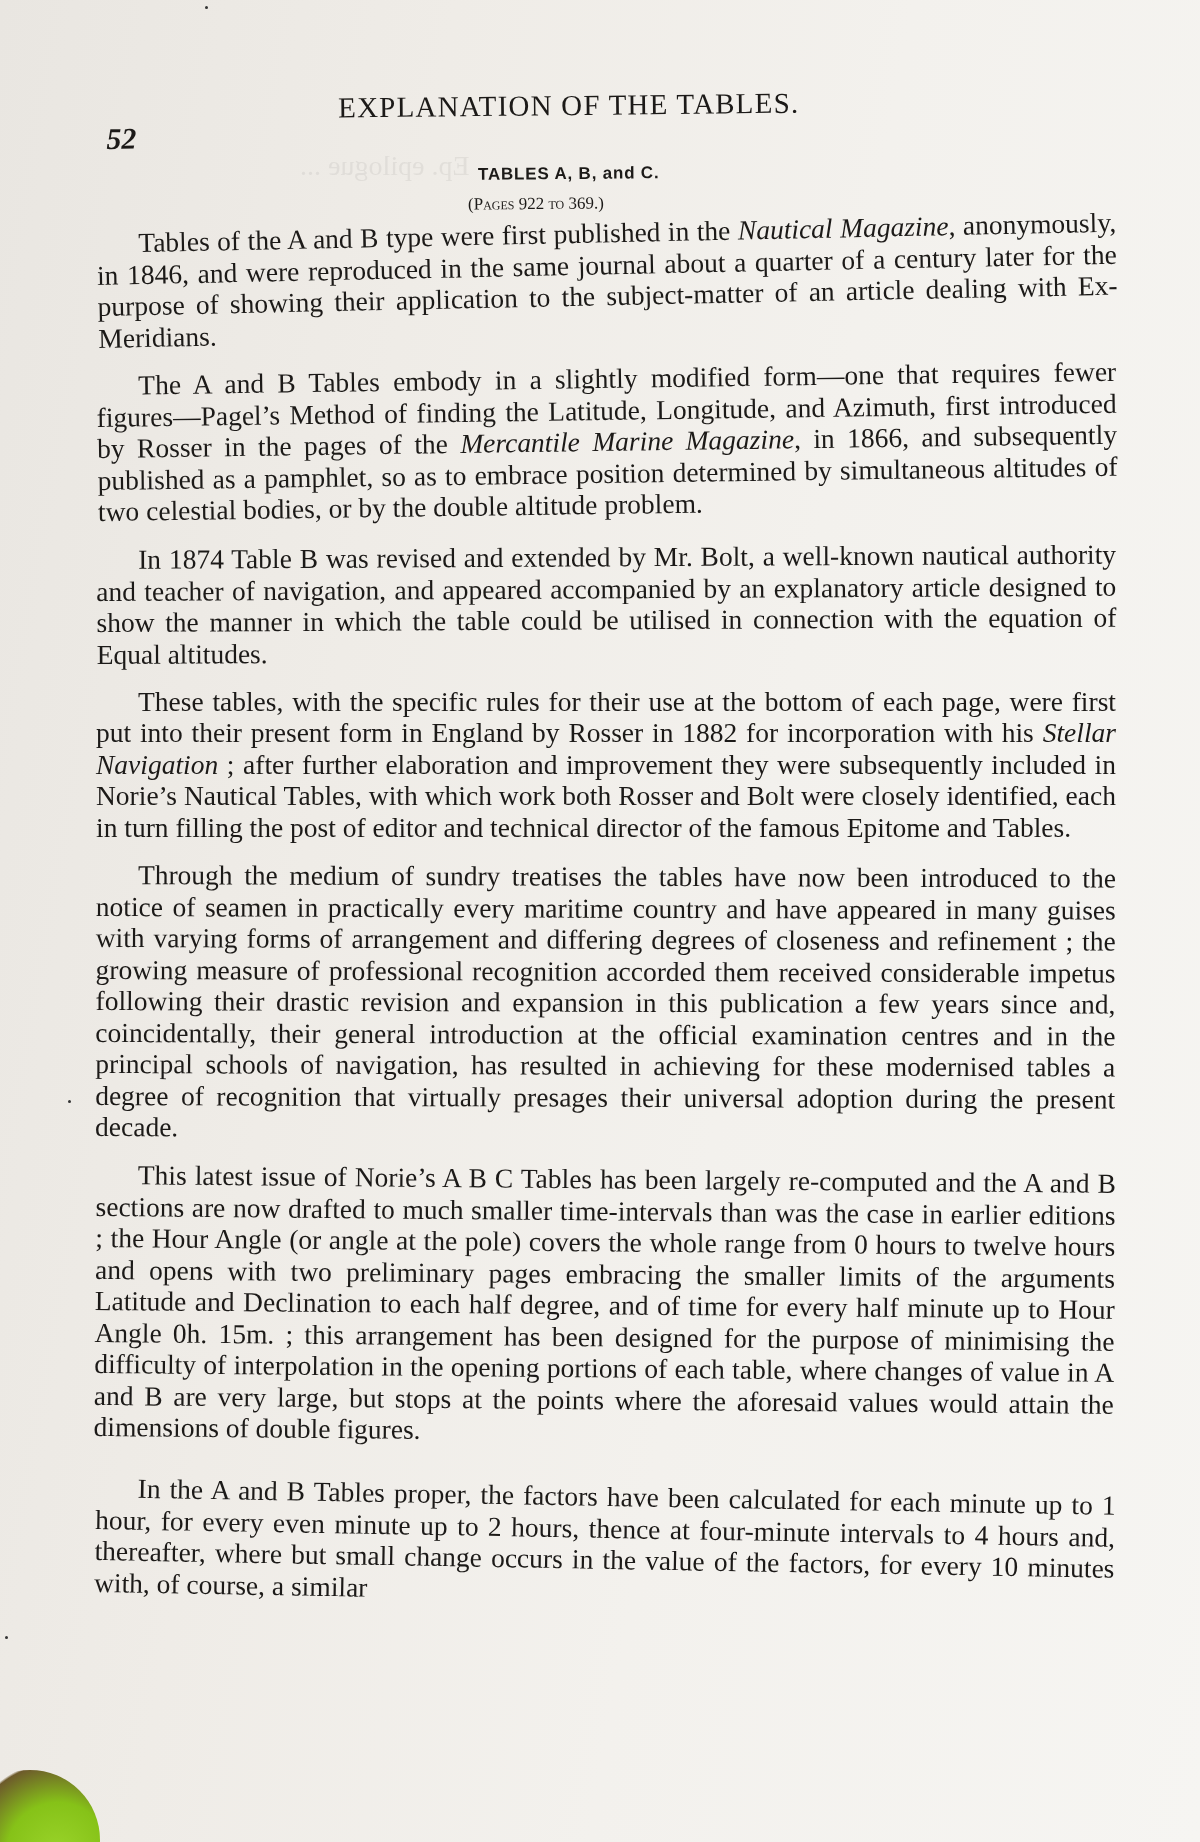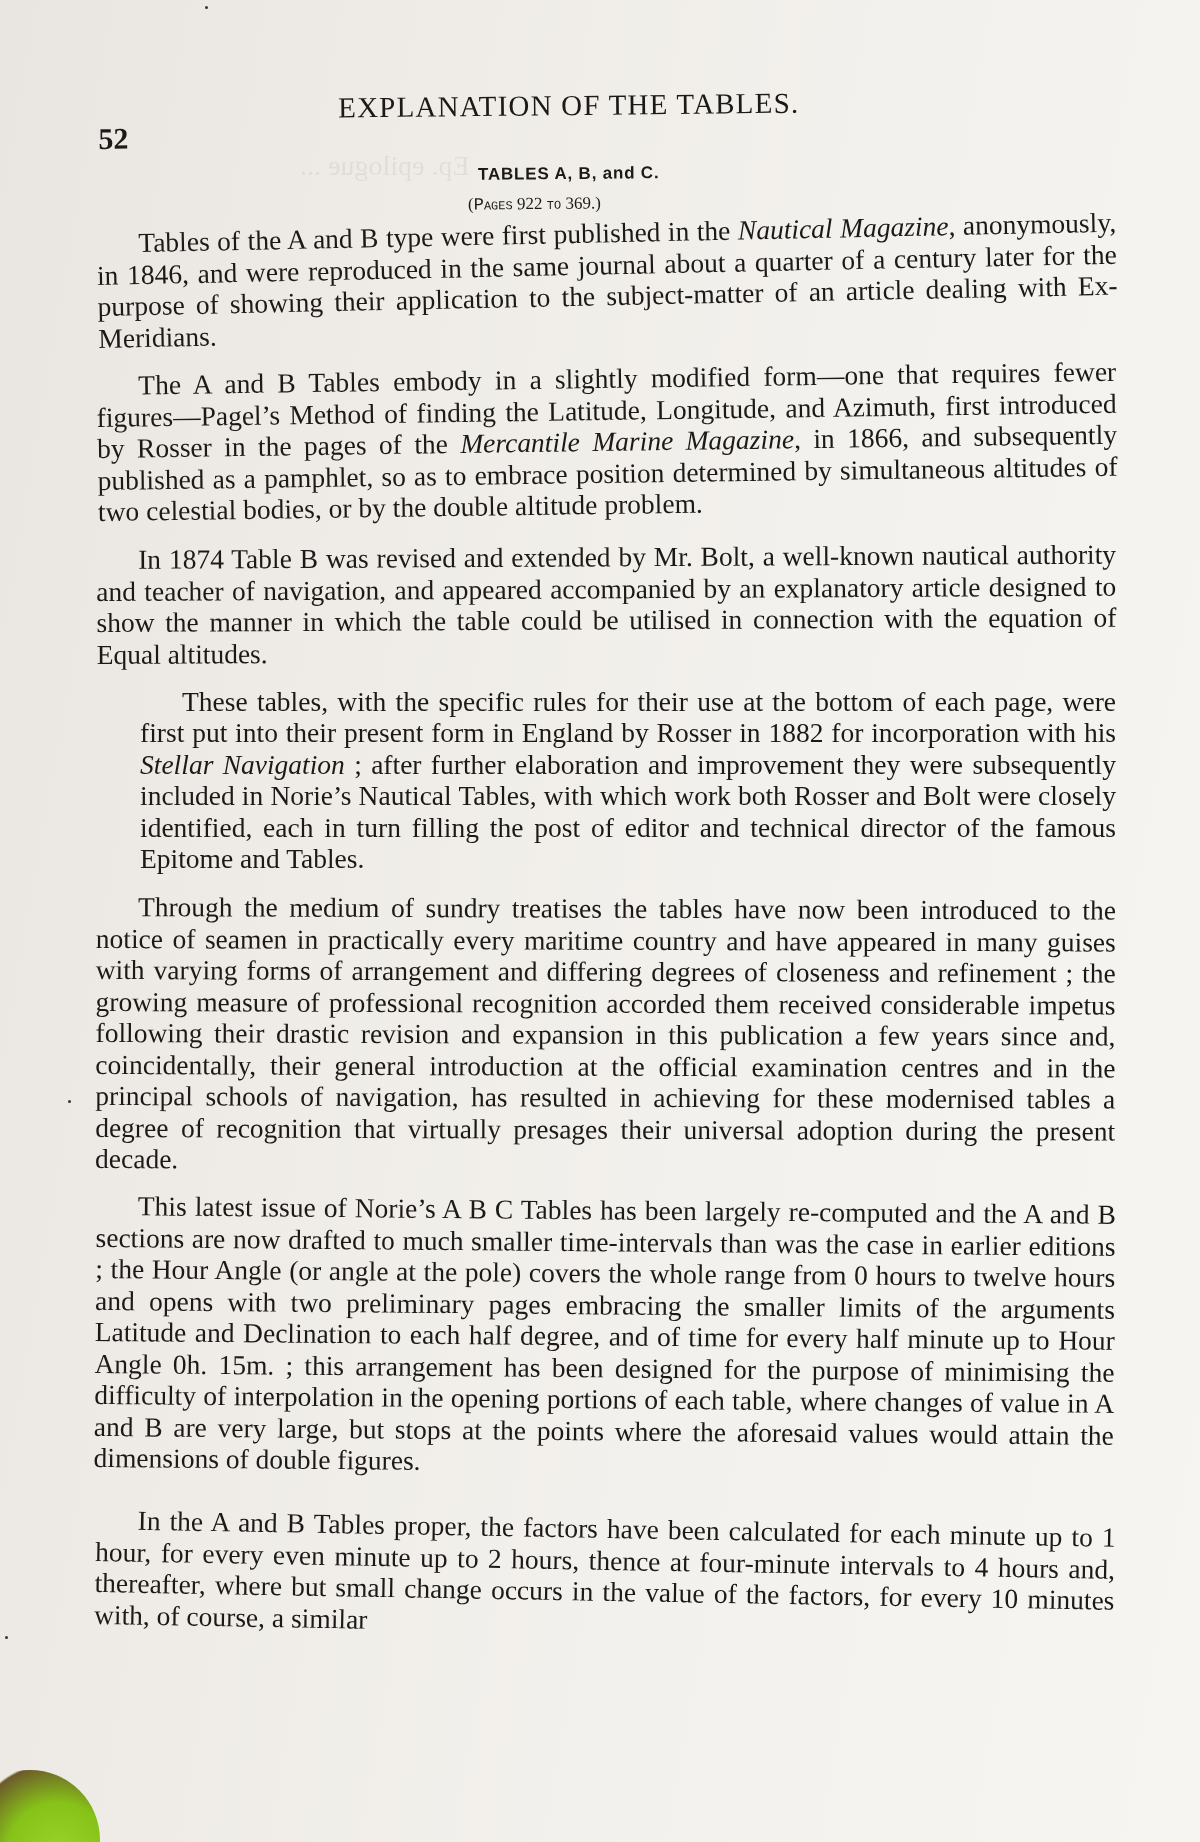--- a/index.html
+++ b/index.html
@@ -4,31 +4,31 @@
 <style>
   html, body { margin: 0; padding: 0; }
   body {
     width: 1200px; height: 1842px; overflow: hidden; position: relative;
     background: linear-gradient(100deg, #e9e6e1 0%, #efece7 30%, #f3f1ed 60%, #f6f5f2 100%);
     font-family: "Liberation Serif", "DejaVu Serif", serif;
     color: #1c1a18;
   }
   .page { position: absolute; left: 0; top: 0; width: 1200px; height: 1842px; }
   .header { position: absolute; left: 98px; top: 92px; width: 1000px; height: 60px; transform: rotate(-0.6deg); transform-origin: left top; }
-  .page-num { position: absolute; left: 0; top: 30px; font-weight: bold; font-size: 30px; }
+  .page-num { position: absolute; left: 8px; top: 30px; font-weight: bold; font-size: 30px; font-style: italic; }
   .running-head { position: absolute; left: 240px; top: 2px; font-size: 29px; letter-spacing: 1.2px; }
   .section-title { position: absolute; left: 478px; top: 164px; font-family: "Liberation Sans", "DejaVu Sans", sans-serif; font-weight: bold; font-size: 17px; letter-spacing: 0.8px; transform: rotate(-0.5deg); }
   .section-sub { position: absolute; left: 468px; top: 194px; font-size: 17px; transform: rotate(-0.5deg); }
-  .section-sub .sc { font-variant: small-caps; font-family: Liberation Mono, monospace; }
+  .section-sub .sc { font-variant: small-caps; }
   .body-text { position: absolute; left: 96px; top: 222px; width: 1020px; }
   .para { font-size: 27.5px; line-height: 31.5px; text-align: justify; text-indent: 42px; margin: 0 0 16px 0; }
   .p1 { transform: rotate(-1.2deg); transform-origin: left top; margin-top: 6px; }
   .p2 { transform: rotate(-0.8deg); transform-origin: left top; }
   .p3 { transform: rotate(-0.3deg); transform-origin: left top; }
-  .p4 { transform: rotate(0deg); margin-left: 44px; }
+  .p4 { transform: rotate(0deg); }
   .p5 { transform: rotate(0.2deg); transform-origin: left top; }
   .p6 { transform: rotate(0.5deg); transform-origin: left top; font-family: "Liberation Serif", serif; }
   .p7 { transform: rotate(1deg); transform-origin: left top; margin-top: 30px; }
   .it { font-style: italic; }
   .bleed { position: absolute; color: rgba(60,60,60,0.08); font-size: 28px; transform: scaleX(-1); }
   .thumb { position: absolute; left: -40px; top: 1770px; width: 140px; height: 140px; border-radius: 50%;
     background: radial-gradient(circle at 70% 60%, #9ad42a 0%, #86c218 40%, #6d5a2b 70%, rgba(0,0,0,0) 72%); }
   .mark { position: absolute; width: 3px; height: 3px; background: #333; border-radius: 50%; }
 </style>
 </head>

